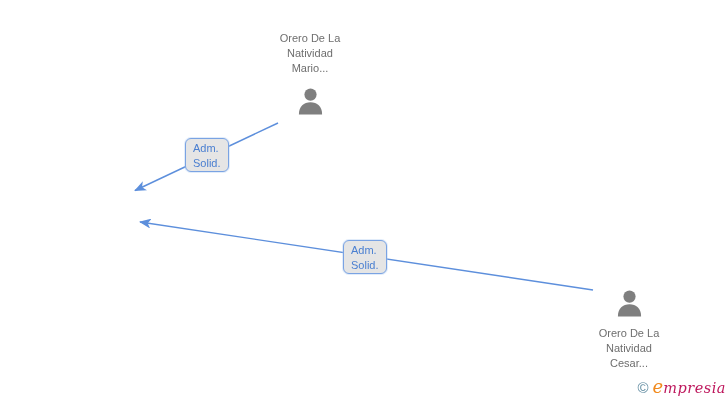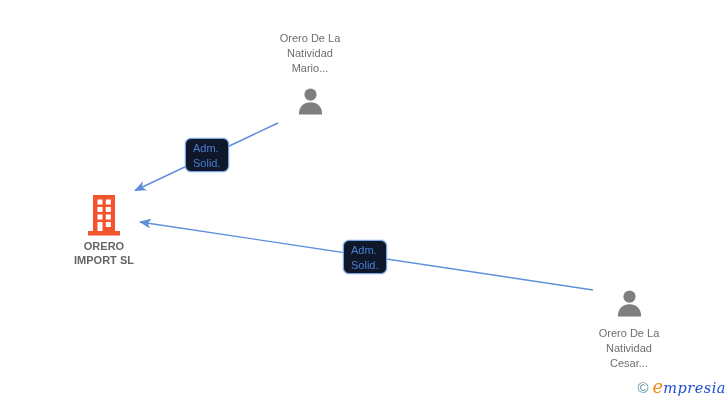--- a/index.html
+++ b/index.html
@@ -44,21 +44,21 @@
     text-align: center;
     white-space: pre-line;
     margin-top: 3px;
   }
   .person-icon-svg { margin-top: 11px; }
   .edge-label {
     position: absolute;
     width: 44px;
     height: 34px;
     box-sizing: border-box;
-    background: #0f172a;
+    background: #e5e5e5;
     border: 1.5px solid #7aa3e3;
     border-radius: 6px;
     box-shadow: 0 0 0 1px rgba(170,200,240,0.35);
     font-size: 11px;
     line-height: 15px;
     color: #4a7fd1;
     padding: 2px 0 16px 7px;
     white-space: pre-line;
   }
   .edge-label-1 { left: 185px; top: 138px; }
@@ -80,21 +80,21 @@
   }
   .brand {
     font-family: "DejaVu Serif", serif;
     font-style: italic;
   }
   .brand-initial {
     color: #f18a1d;
     font-size: 18px;
   }
   .brand-rest {
-    color: #1d4ed8;
+    color: #be185d;
     font-size: 14.5px;
     letter-spacing: 0.5px;
   }
 </style>
 </head>
 <body>
 
 <div class="canvas">
 
   <svg class="edges-layer" width="728" height="400" viewBox="0 0 728 400" xmlns="http://www.w3.org/2000/svg">
@@ -116,36 +116,20 @@
   <div class="node node-person-top">
     <div class="node-label">Orero De La
 Natividad
 Mario...</div>
     <svg class="person-icon-svg" width="29" height="29" viewBox="0 0 29 29" xmlns="http://www.w3.org/2000/svg">
       <circle cx="14.5" cy="7.6" r="6.1" fill="#7f7f7f"></circle>
       <path d="M14.5,15.2 c-6.6,0 -11.6,3.8 -11.6,12.3 l23.2,0 c0,-8.5 -5,-12.3 -11.6,-12.3 z" fill="#7f7f7f"></path>
     </svg>
   </div>
 
-  <div class="node node-company">
-    <svg width="38" height="42" viewBox="0 0 38 42" xmlns="http://www.w3.org/2000/svg">
-      <rect x="8" y="1" width="22" height="37" fill="#f2552c"></rect>
-      <rect x="3" y="37" width="32" height="4.5" fill="#f2552c"></rect>
-      <rect x="12.5" y="5.5" width="5" height="5" fill="#ffffff"></rect>
-      <rect x="20.8" y="5.5" width="5" height="5" fill="#ffffff"></rect>
-      <rect x="12.5" y="13" width="5" height="5" fill="#ffffff"></rect>
-      <rect x="20.8" y="13" width="5" height="5" fill="#ffffff"></rect>
-      <rect x="12.5" y="20.5" width="5" height="5" fill="#ffffff"></rect>
-      <rect x="20.8" y="20.5" width="5" height="5" fill="#ffffff"></rect>
-      <rect x="12.5" y="28" width="5" height="9" fill="#ffffff"></rect>
-      <rect x="20.8" y="28" width="5" height="5" fill="#ffffff"></rect>
-    </svg>
-    <div class="company-label">ORERO
-IMPORT SL</div>
-  </div>
 
   <div class="node node-person-right">
     <svg width="29" height="29" viewBox="0 0 29 29" xmlns="http://www.w3.org/2000/svg">
       <circle cx="14.5" cy="7.6" r="6.1" fill="#7f7f7f"></circle>
       <path d="M14.5,15.2 c-6.6,0 -11.6,3.8 -11.6,12.3 l23.2,0 c0,-8.5 -5,-12.3 -11.6,-12.3 z" fill="#7f7f7f"></path>
     </svg>
     <div class="node-label" style="margin-top:8px;">Orero De La
 Natividad
 Cesar...</div>
   </div>

